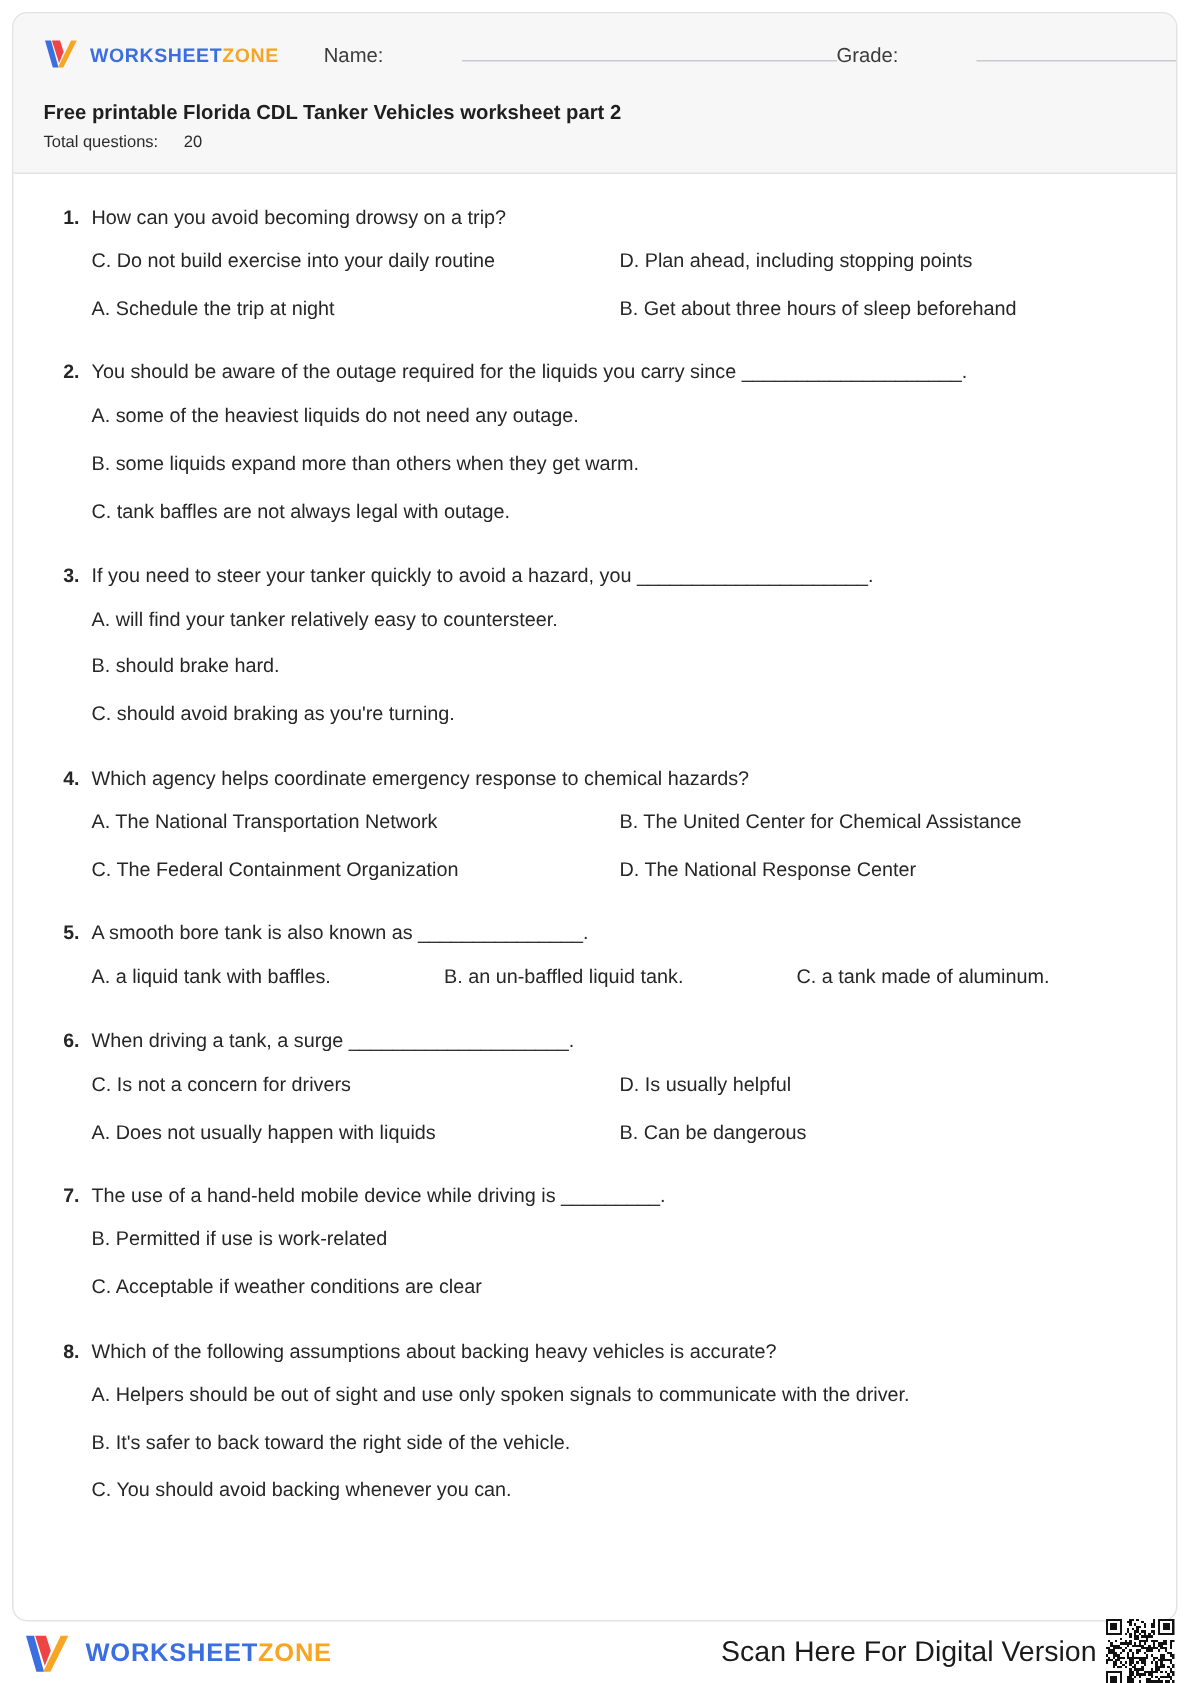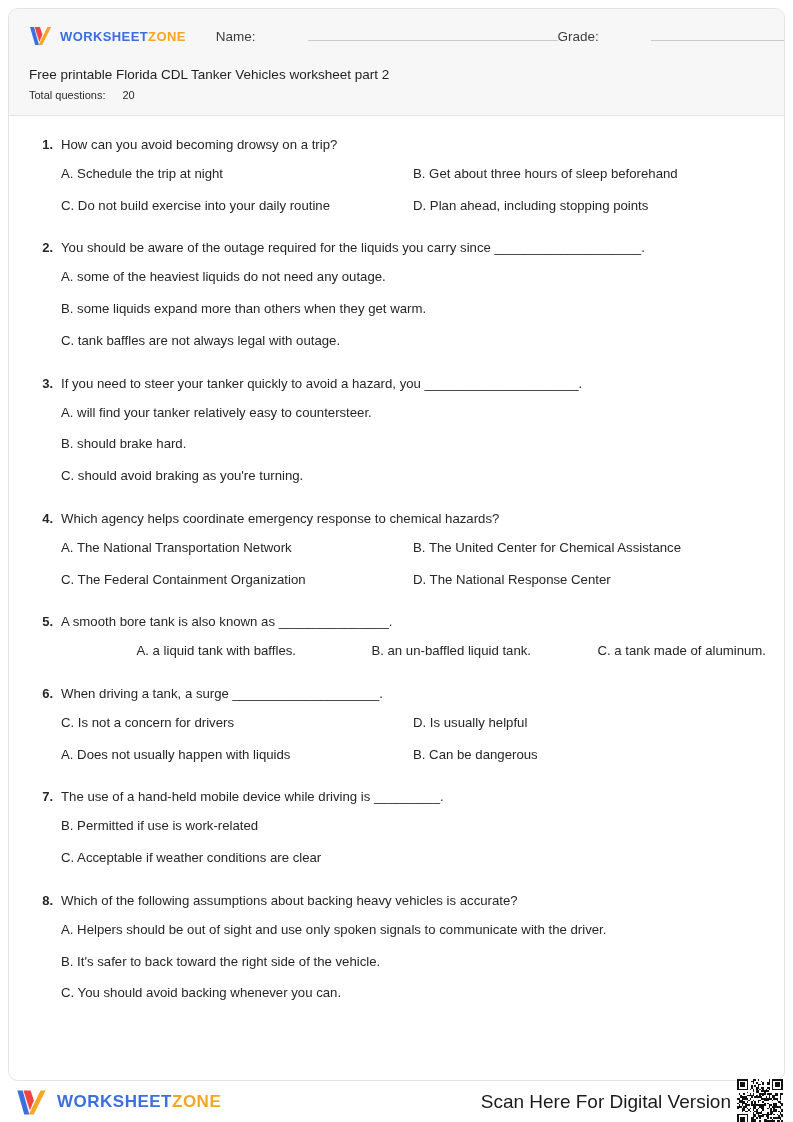--- a/index.html
+++ b/index.html
@@ -85,21 +85,21 @@
     height: 12px;
     margin-left: 8px;
   }
   .field-name .field-rule { width: 250px; }
   .field-grade { margin-left: auto; }
   .field-grade .field-rule { width: 188px; }
 
   .header-title {
     margin-top: 18px;
     font-size: 13.5px;
-    font-weight: normal;
+    font-weight: bold;
     color: #1f1f1f;
   }
 
   .header-total {
     margin-top: 7px;
     font-size: 11px;
     color: #2b2b2b;
   }
   .header-total .total-value { margin-left: 14px; }
 
@@ -144,21 +144,21 @@
   .option {
     font-size: 13.2px;
     line-height: 1.35;
     color: #262626;
     padding: 7px 0;
   }
 
   
   .cols-1 .option { flex: 1 1 100%; }
   .cols-2 .option { flex: 0 0 352px; }
-  .cols-3 .option { flex: 0 0 235px; text-align: right; }
+  .cols-3 .option { flex: 0 0 235px; }
 
   
   .footer {
     position: absolute;
     left: 8px;
     right: 8px;
     bottom: 0;
     height: 40px;
     display: flex;
     align-items: center;
@@ -232,26 +232,26 @@
   </div>
 
   <div class="qbody">
       <div class="question">
         <div class="q-head">
           <span class="q-num">1.</span>
           <span class="q-text">How can you avoid becoming drowsy on a trip?</span>
         </div>
         <div class="options cols-2">
           <div class="opt-row">
+            <div class="option">C. Do not build exercise into your daily routine</div>
+            <div class="option">D. Plan ahead, including stopping points</div>
+          </div>
+          <div class="opt-row">
             <div class="option">A. Schedule the trip at night</div>
             <div class="option">B. Get about three hours of sleep beforehand</div>
-          </div>
-          <div class="opt-row">
-            <div class="option">C. Do not build exercise into your daily routine</div>
-            <div class="option">D. Plan ahead, including stopping points</div>
           </div>
         </div>
       </div>
       <div class="question">
         <div class="q-head">
           <span class="q-num">2.</span>
           <span class="q-text">You should be aware of the outage required for the liquids you carry since ____________________.</span>
         </div>
         <div class="options cols-1">
           <div class="opt-row">

